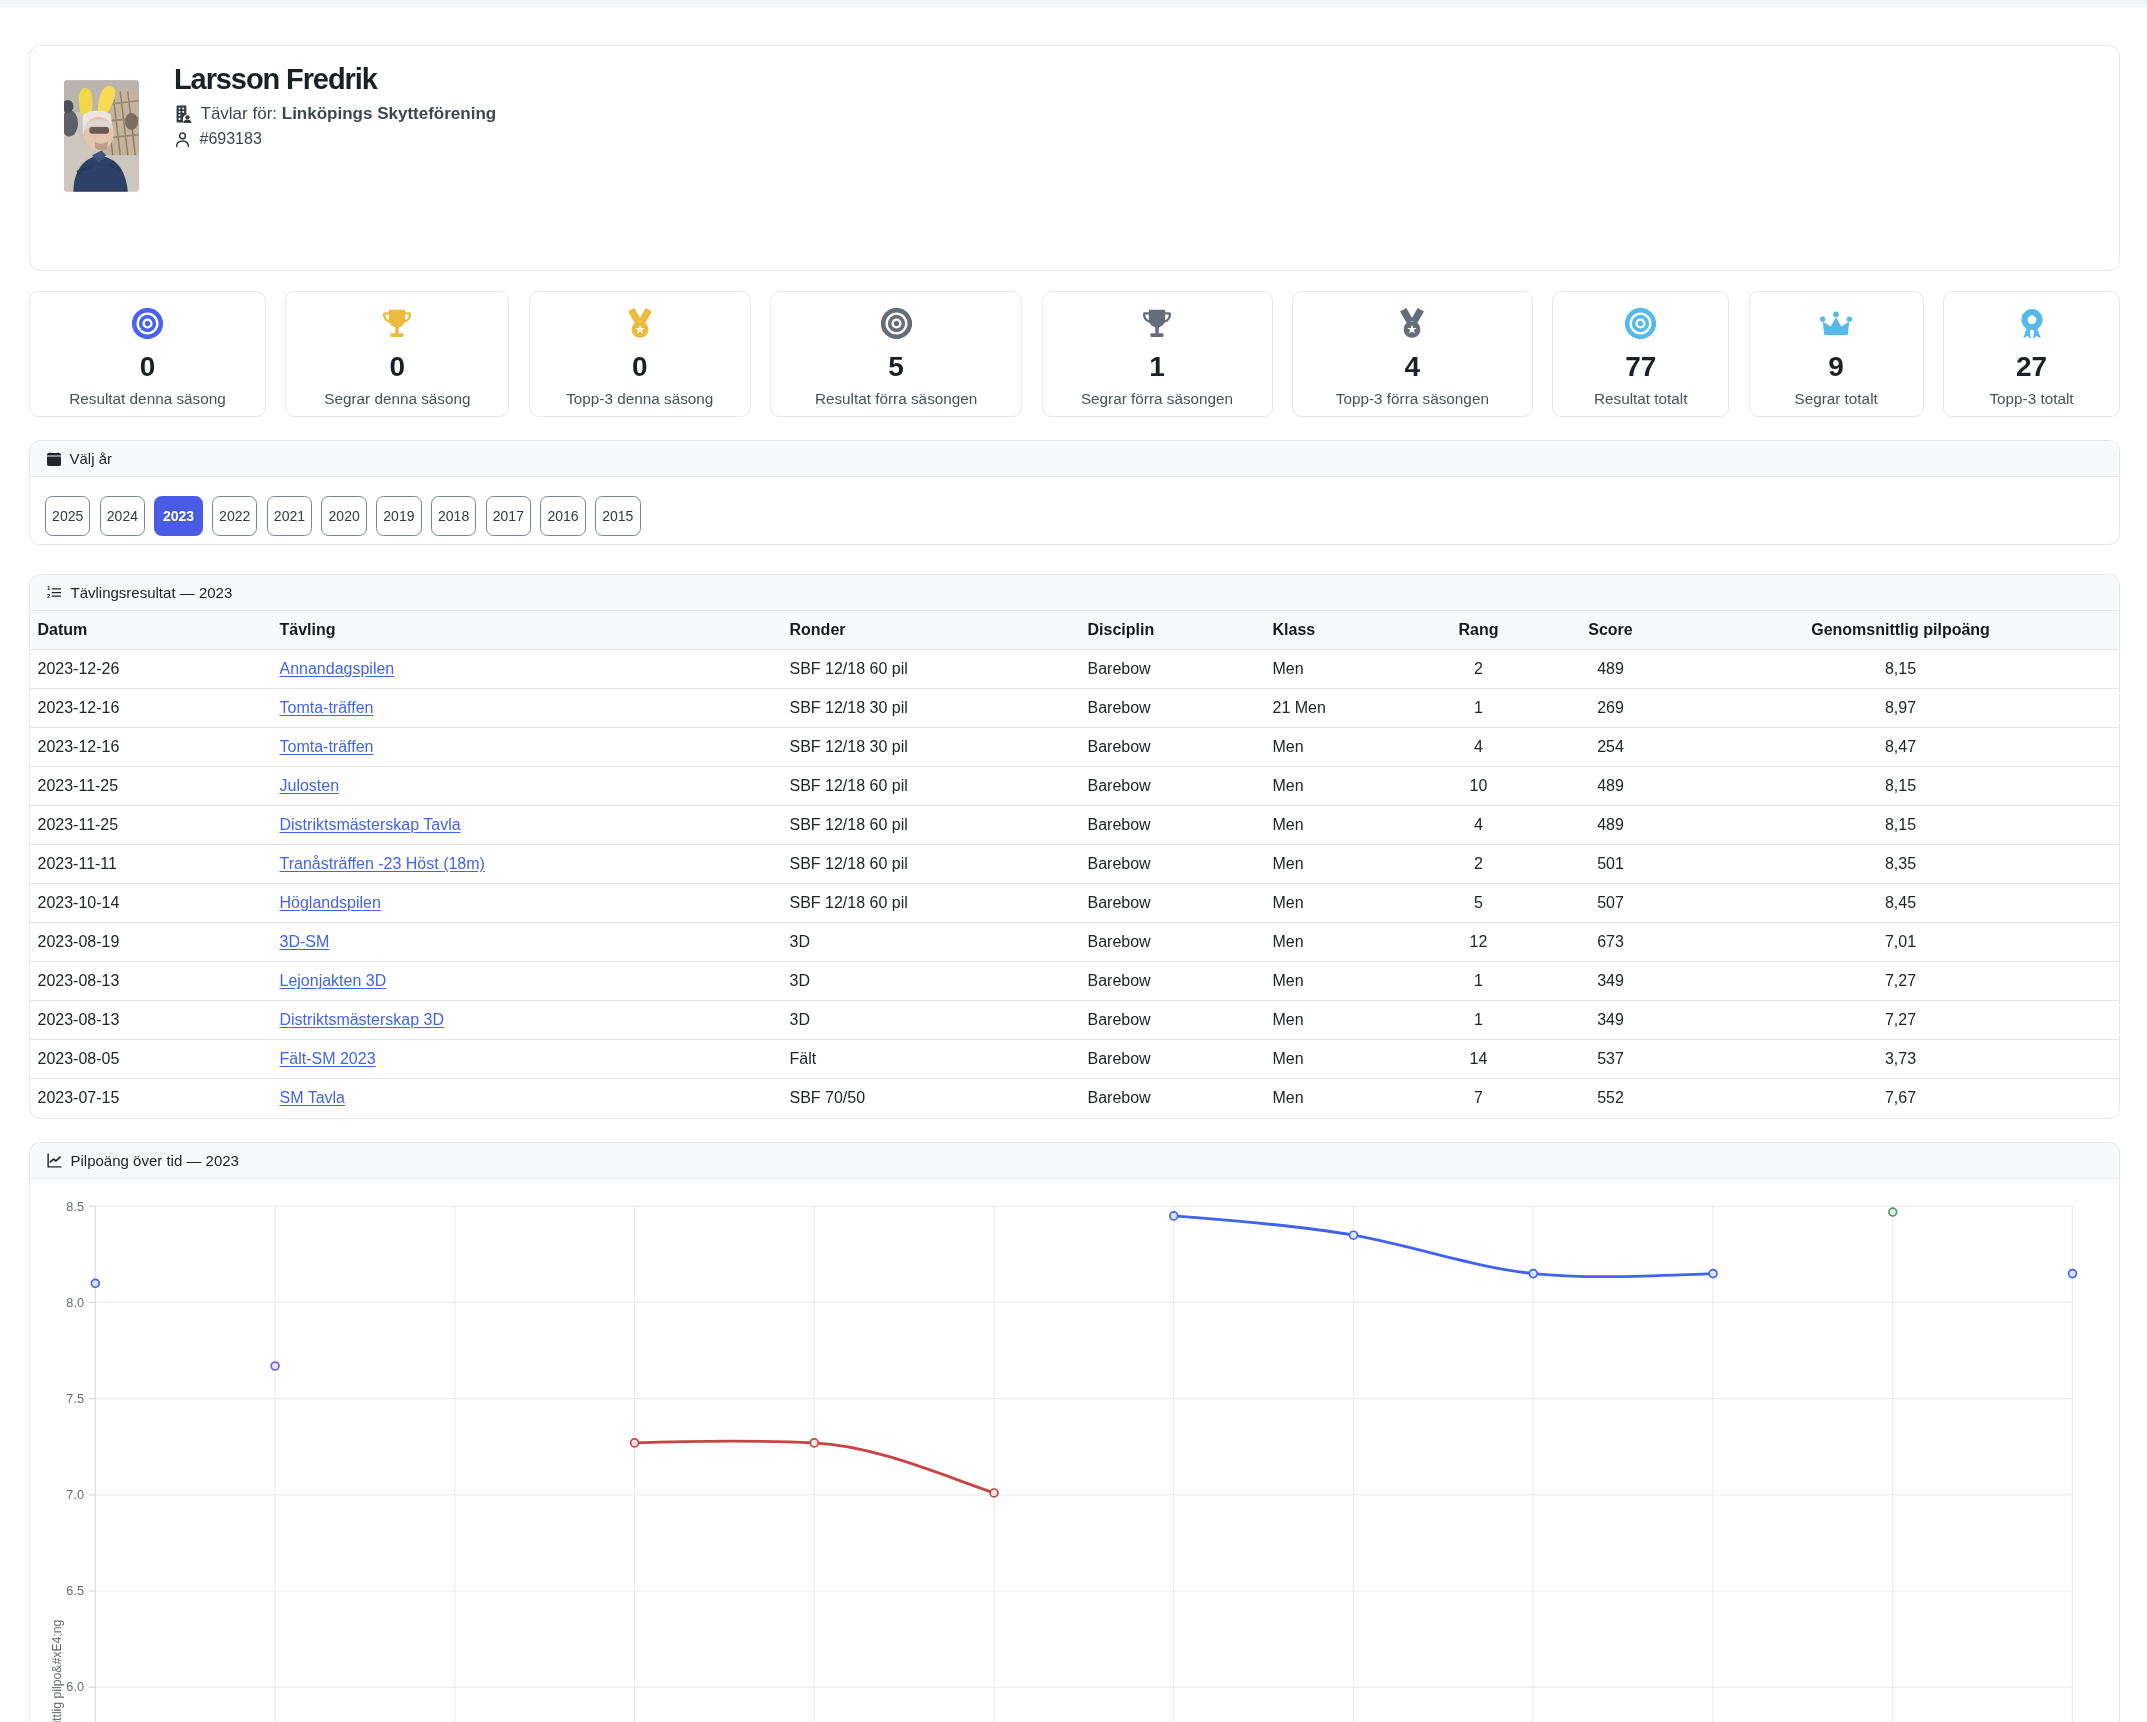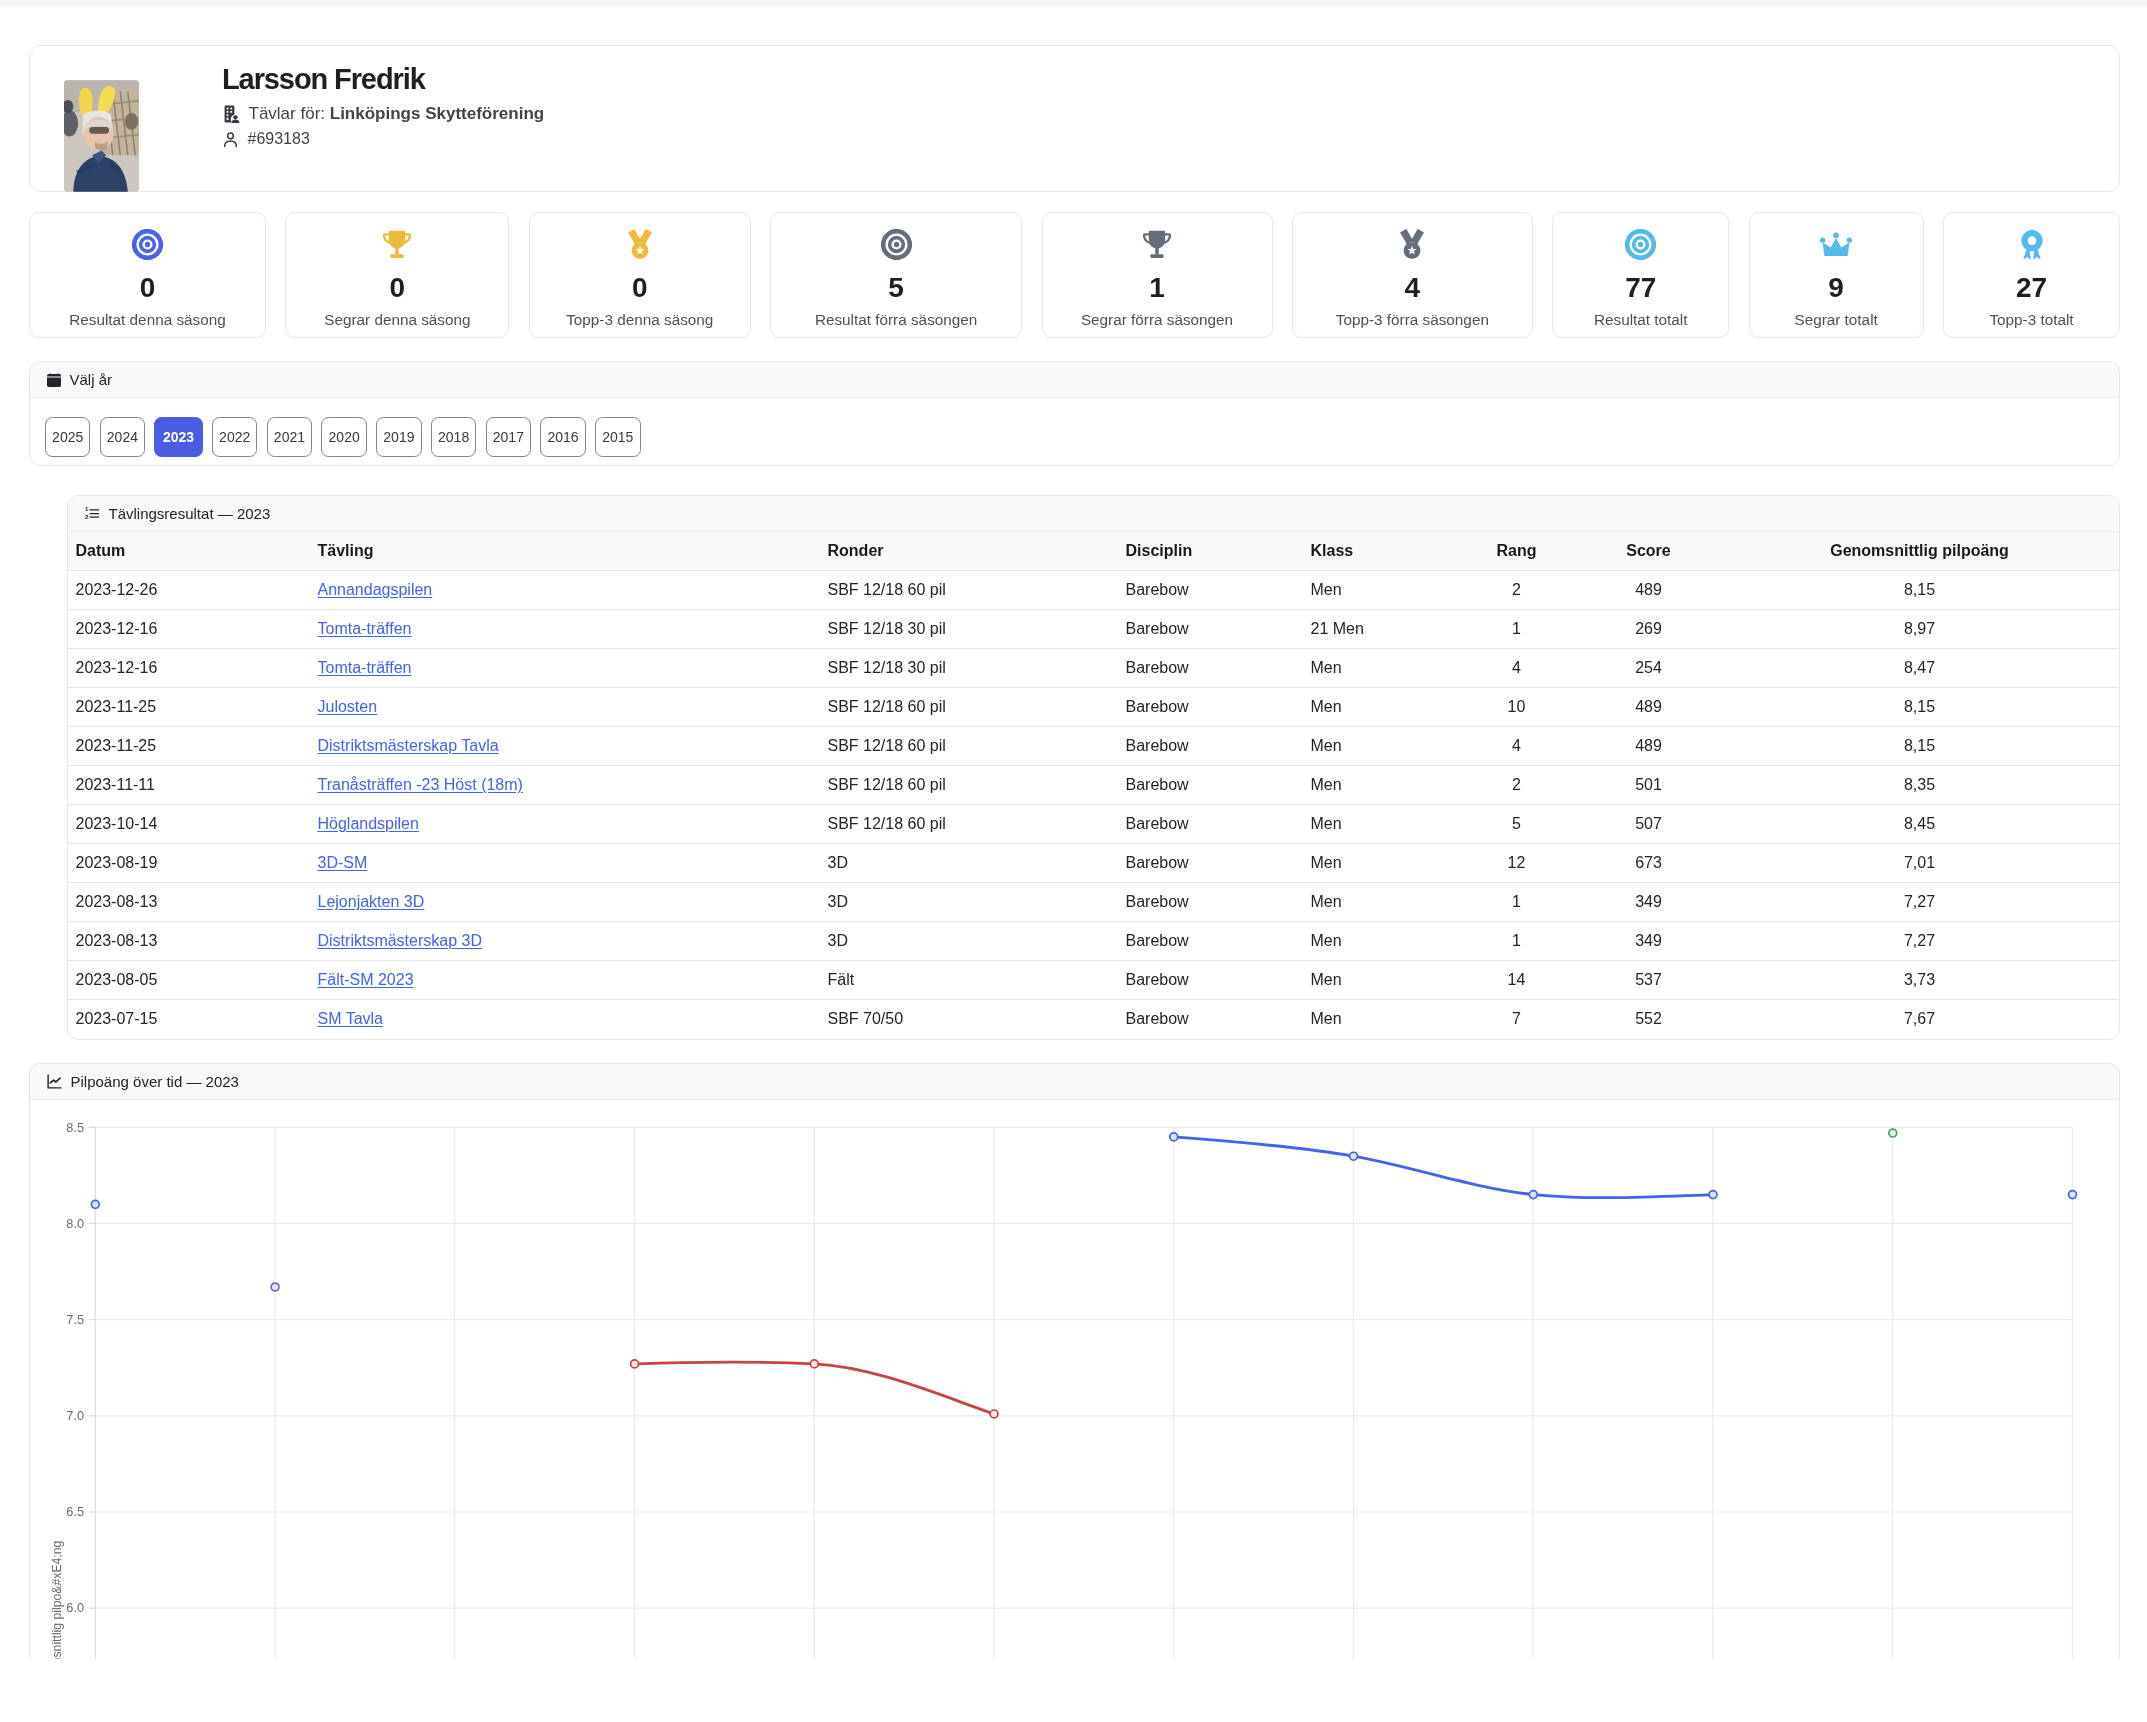--- a/index.html
+++ b/index.html
@@ -3,38 +3,38 @@
 <meta charset="utf-8">
 <title>Larsson Fredrik</title>
 <style>
 * { margin:0; padding:0; box-sizing:border-box; }
 html,body { width:2148px; height:1722px; background:#fff; font-family:"Liberation Sans", sans-serif; color:#212529; overflow:hidden; }
 .topband { height:6.6px; background:#f4f5f6; }
 .wrap { margin:0 28px 0 29px; }
 .card { background:#fff; border:0.9px solid #e4e7ea; border-radius:11.3px; }
 .card-head { background:#f8f9fa; border-bottom:0.9px solid #e9ecef; border-radius:11.3px 11.3px 0 0; display:flex; align-items:center; padding:0 17px; height:36px; font-size:15px; color:#212529; gap:8.5px; }
 
-.profile { margin-top:38px; height:147px; display:flex; padding:34px;gap:48px; }
+.profile { margin-top:38px; height:226px; display:flex; padding:34px; }
 .photo { width:75px; height:112px; border-radius:3.8px; overflow:hidden; flex:0 0 auto; }
 .pinfo { margin-left:35px; padding-top:0px; }
 .pname { font-size:29px; font-weight:700; color:#1c2025; letter-spacing:-1.1px; line-height:26px; margin-top:-13.7px; }
 .prow { display:flex; align-items:center; gap:8.5px; margin-top:8.5px; font-size:17px; color:#3f454c; height:19px; }
 .prow b { font-weight:700; }
 
 .stats { display:flex; justify-content:space-between; margin-top:20px; }
 .stat { flex:0 0 auto; border:0.9px solid #e4e7ea; border-radius:9.4px; height:126px; text-align:center; padding-top:16px; }
 .stat .num { font-size:28px; font-weight:700; color:#1c2025; margin-top:13px; line-height:30px; }
 .stat .lbl { font-size:15.3px; color:#4a5158; margin-top:8.5px; }
 
 .years { margin-top:23.5px; }
 .ybody { padding:19px 15px 7.5px; display:flex; gap:9.4px; }
 .ybtn { height:40px; padding:0 6.1px; display:flex; align-items:center; border:1.4px solid #7d848c; border-radius:7.5px; font-size:14px; color:#343a40; background:#fff; }
 .ybtn.sel { background:#4a5ce4; border-color:#4a5ce4; color:#fff; font-weight:700; padding:0 7.5px; }
 
-.tblcard { margin-top:29px;margin-left:38px; }
+.tblcard { margin-top:29px; }
 table { width:100%; border-collapse:collapse; table-layout:fixed; }
 th, td { font-size:16px; height:39px; padding:0 7.5px; border-top:0.9px solid #e3e6e9; vertical-align:middle; }
 thead th { border-top:none; background:#f8f9fa; font-weight:700; text-align:left; color:#16191d; }
 td { color:#212529; }
 td a { color:#4263eb; text-decoration:underline; text-underline-offset:1.9px; }
 .ctr { text-align:center !important; }
 td:last-child, th:last-child { padding-left:22.6px; }
 
 .chartcard { margin-top:23.5px; height:596px; border-bottom:none; border-radius:11.3px 11.3px 0 0; }
 </style>

